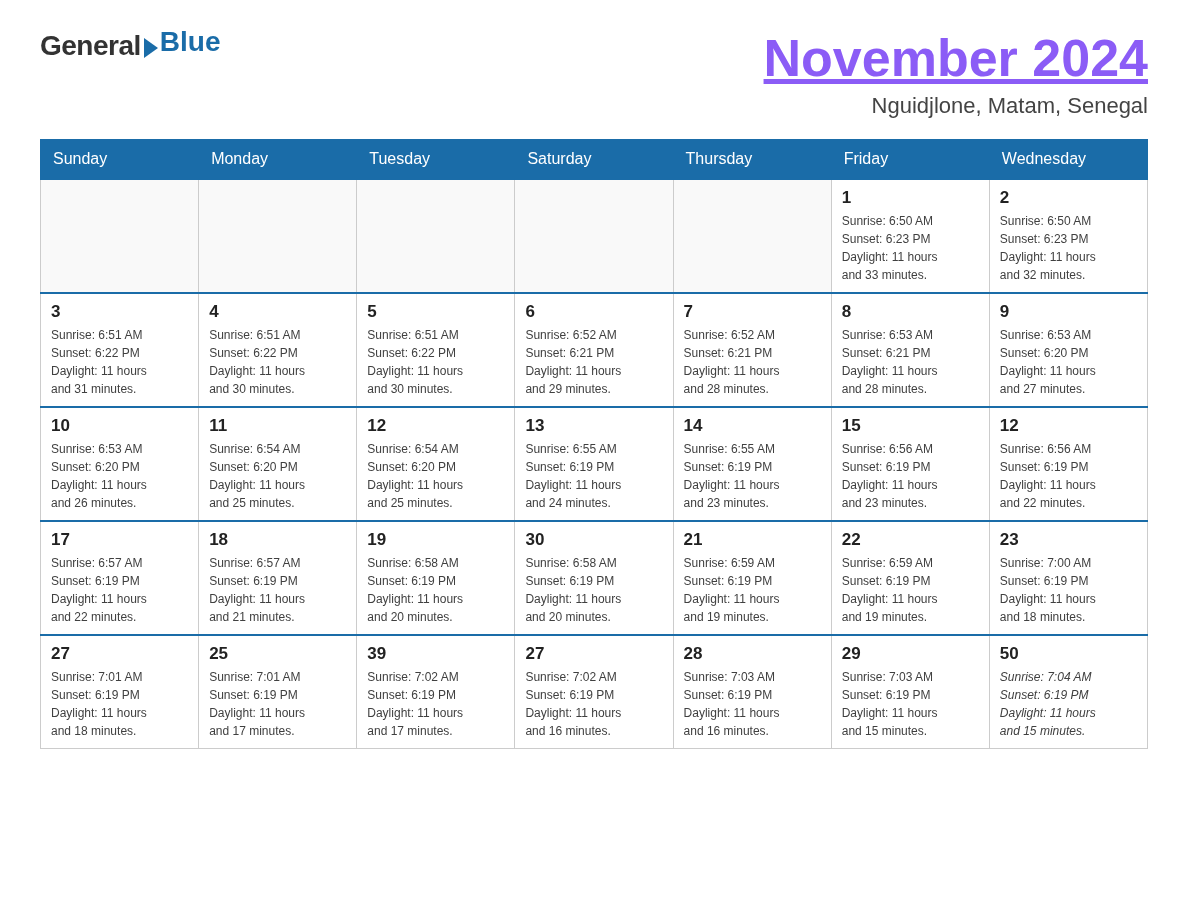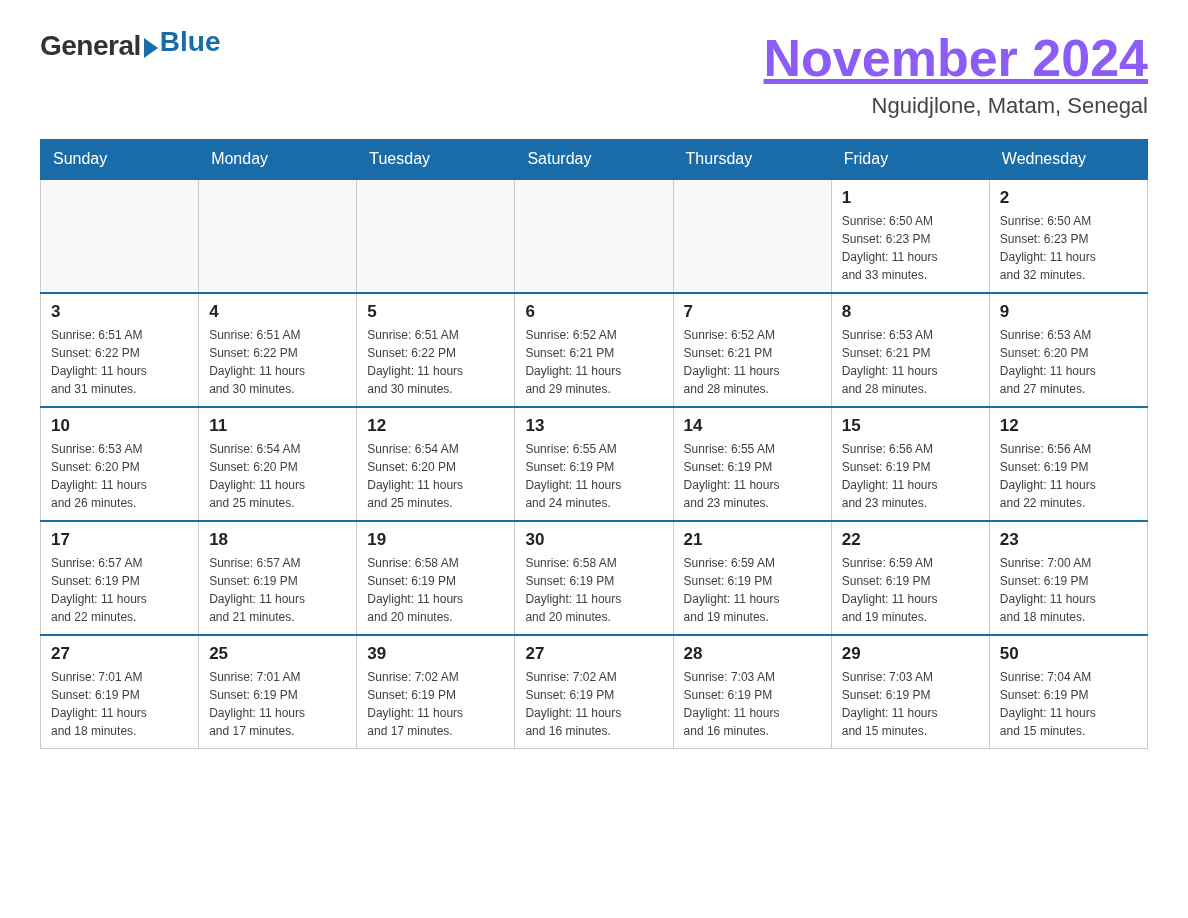--- a/index.html
+++ b/index.html
@@ -344,20 +344,20 @@
         </td>
         <td>
           <span class="day-number">29</span>
           <div class="day-info" style="white-space: pre-line;">Sunrise: 7:03 AM
 Sunset: 6:19 PM
 Daylight: 11 hours
 and 15 minutes.</div>
         </td>
         <td>
           <span class="day-number">50</span>
-          <div class="day-info" style="white-space: pre-line;">Sunrise: 7:04 AM
+          <div class="day-info" style="white-space: pre-line; font-style: italic;">Sunrise: 7:04 AM
 Sunset: 6:19 PM
 Daylight: 11 hours
 and 15 minutes.</div>
         </td>
       </tr>
     </tbody>
 </table>
 
 </body></html>

